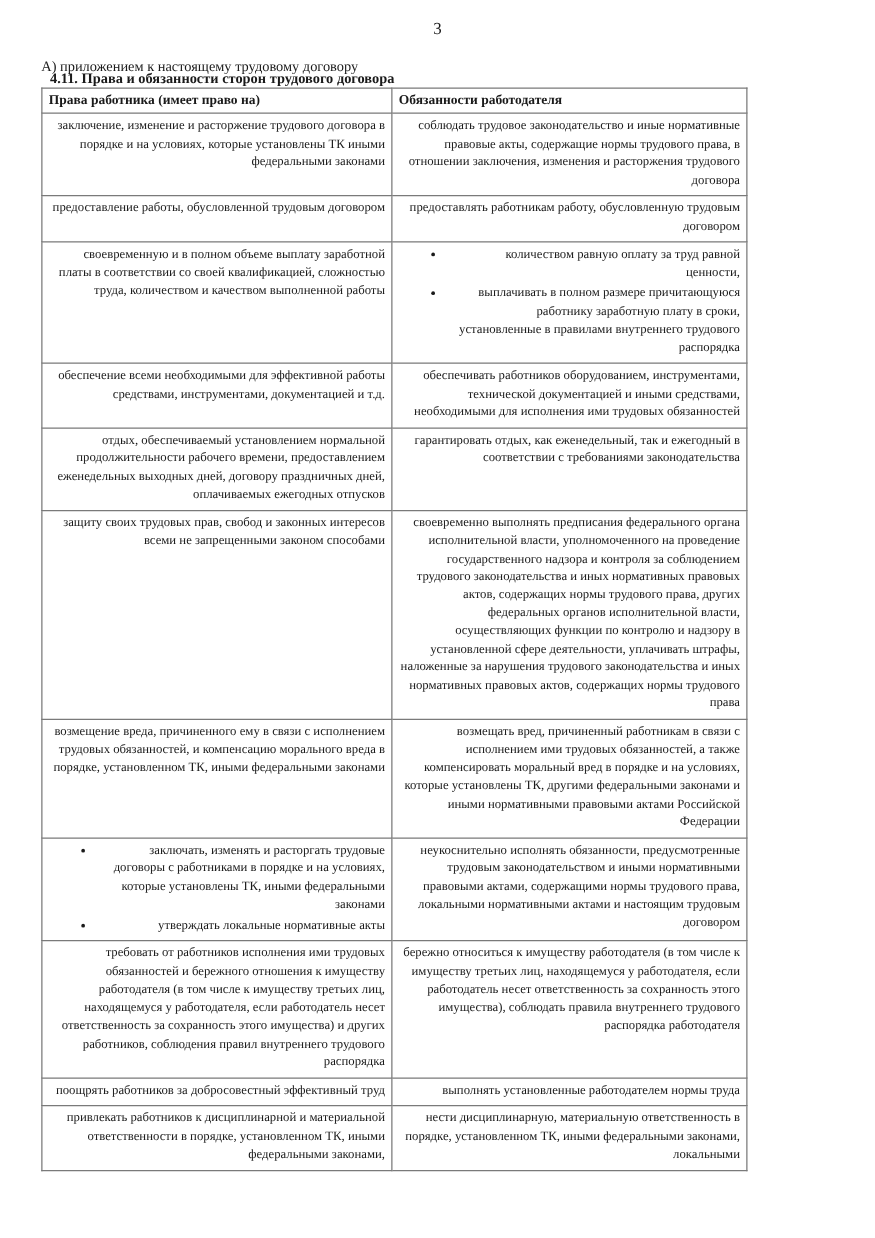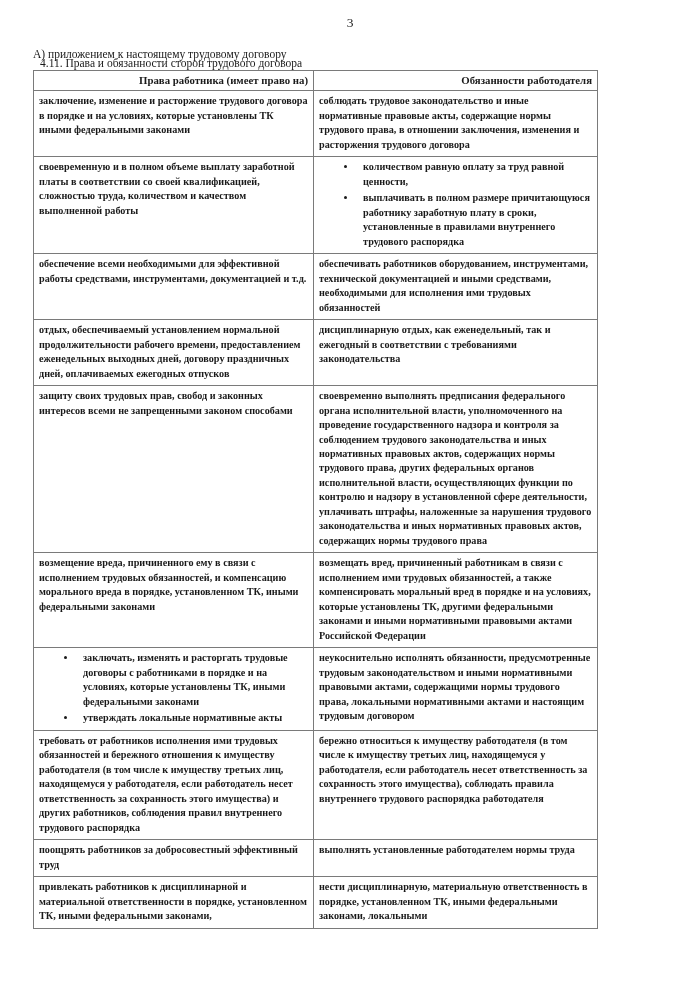--- a/index.html
+++ b/index.html
@@ -36,45 +36,45 @@
     left: 33px;
     font-size: 11.5px;
     line-height: 1.3;
     white-space: nowrap;
   }
   .section-heading {
     position: absolute;
     top: 56px;
     left: 40px;
     font-size: 11.5px;
-    font-weight: normal;
+    font-weight: bold;
     line-height: 1.3;
     white-space: nowrap;
   }
   table.contract {
     position: absolute;
     top: 70px;
     left: 33px;
     width: 564px;
     border-collapse: collapse;
     table-layout: fixed;
   }
   table.contract td,
   table.contract th {
     border: 1px solid #7a7a7a;
     vertical-align: top;
     padding: 3px 5px 4px 5px;
     font-size: 10.2px;
     line-height: 1.42;
-    font-weight: bold;
-    text-align: left;
+    font-weight: normal;
+    text-align: right;
   }
   table.contract th,
   td.subheader {
-    text-align: right;
+    text-align: left;
     font-weight: bold;
     font-size: 10.8px;
     padding-top: 2px;
     padding-bottom: 2px;
   }
   col.c-left  { width: 280px; }
   col.c-right { width: 284px; }
   ul.bullets {
     margin: 0;
     padding-left: 38px;
@@ -111,39 +111,43 @@
       <tr>
         <th>Права работника  (имеет право на)</th>
         <th>Обязанности работодателя</th>
       </tr>
 
       <tr>
         <td class="pad-mid">заключение, изменение и расторжение трудового договора в порядке и на условиях, которые установлены ТК иными федеральными законами</td>
         <td>соблюдать трудовое законодательство и иные нормативные правовые акты, содержащие нормы трудового права, в отношении заключения, изменения и расторжения трудового договора</td>
       </tr>
 
+      <tr>
+        <td>предоставление  работы, обусловленной трудовым договором</td>
+        <td>предоставлять работникам работу, обусловленную трудовым договором</td>
+      </tr>
 
       <tr>
         <td class="pad-xtall">своевременную и в полном объеме выплату заработной платы в соответствии со своей квалификацией, сложностью труда, количеством и качеством выполненной работы</td>
         <td>
           <ul class="bullets">
             <li>количеством  равную оплату за труд равной ценности,</li>
             <li>выплачивать в полном размере причитающуюся работнику заработную плату в сроки, установленные в правилами внутреннего трудового распорядка</li>
           </ul>
         </td>
       </tr>
 
       <tr>
         <td class="pad-mid">обеспечение всеми необходимыми для эффективной работы средствами, инструментами, документацией и т.д.</td>
         <td>обеспечивать работников оборудованием, инструментами, технической документацией и иными средствами, необходимыми для исполнения ими трудовых обязанностей</td>
       </tr>
 
       <tr>
         <td>отдых, обеспечиваемый установлением нормальной продолжительности рабочего времени, предоставлением еженедельных выходных дней, договору праздничных дней, оплачиваемых ежегодных отпусков</td>
-        <td class="pad-tall">дисциплинарную отдых, как еженедельный, так и ежегодный в соответствии с требованиями законодательства</td>
+        <td class="pad-tall">гарантировать отдых, как еженедельный, так и ежегодный в соответствии с требованиями законодательства</td>
       </tr>
 
       <tr>
         <td>защиту своих трудовых прав, свобод и законных интересов всеми не запрещенными законом способами</td>
         <td>своевременно выполнять предписания федерального органа исполнительной власти, уполномоченного на проведение государственного надзора и контроля за соблюдением трудового законодательства и иных нормативных правовых актов, содержащих нормы трудового права, других федеральных органов исполнительной власти, осуществляющих функции по контролю и надзору в установленной сфере деятельности, уплачивать штрафы, наложенные за нарушения трудового законодательства и иных нормативных правовых актов, содержащих нормы трудового права</td>
       </tr>
 
       <tr>
         <td class="pad-mid">возмещение вреда, причиненного ему в связи с исполнением трудовых обязанностей, и компенсацию морального вреда в порядке, установленном ТК, иными федеральными законами</td>
         <td>возмещать вред, причиненный работникам в связи с исполнением ими трудовых обязанностей, а также компенсировать моральный вред в порядке и на условиях, которые установлены ТК, другими федеральными законами и иными нормативными правовыми актами Российской Федерации</td>

